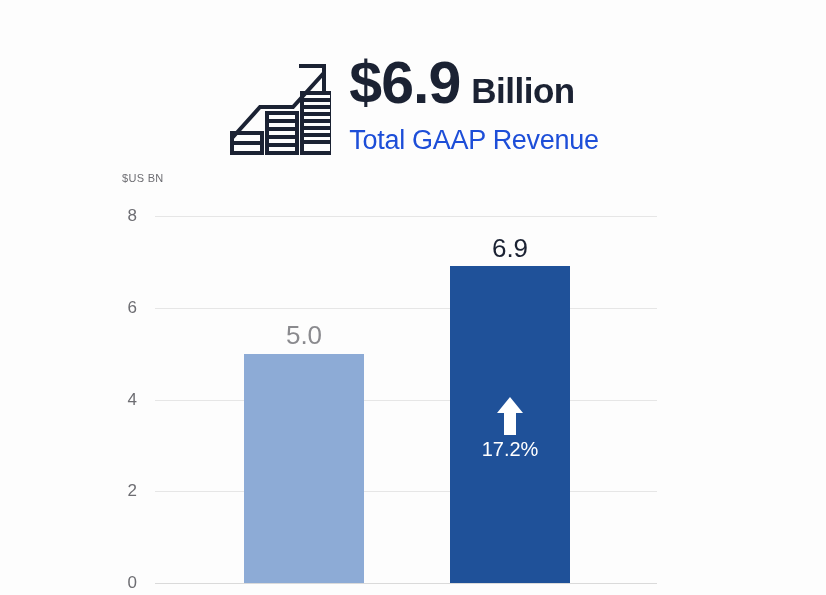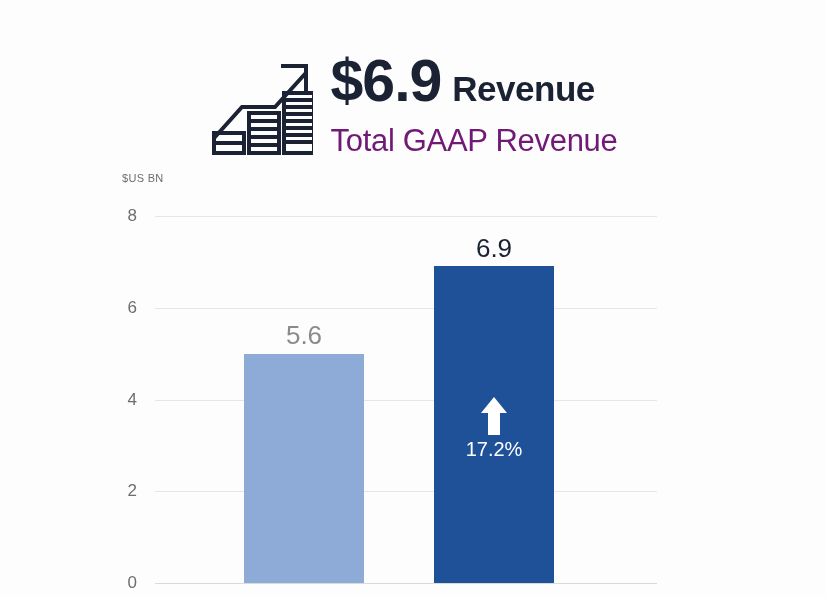--- a/index.html
+++ b/index.html
@@ -53,22 +53,22 @@
     font-weight: bold;
     letter-spacing: -1px;
   }
   .headline-unit {
     font-size: 35px;
     font-weight: bold;
     margin-left: 11px;
     letter-spacing: -0.5px;
   }
   .subhead {
-    font-size: 31px;
-    color: #701a75;
+    font-size: 27px;
+    color: #1d4ed8;
     margin-top: 14px;
     line-height: 1;
     white-space: nowrap;
     letter-spacing: -0.3px;
   }
 
   
   .chart {
     position: absolute;
     left: 0;
@@ -173,21 +173,21 @@
       <line x1="75" y1="69" x2="105" y2="69"></line>
       <line x1="75" y1="76" x2="105" y2="76"></line>
       <line x1="75" y1="83" x2="105" y2="83"></line>
       <line x1="75" y1="90" x2="105" y2="90"></line>
     </svg>
   </span>
 
   <div class="header-text">
     <div class="headline">
       <span class="headline-value">$6.9</span>
-      <span class="headline-unit">Revenue</span>
+      <span class="headline-unit">Billion</span>
     </div>
     <div class="subhead">Total GAAP Revenue</div>
   </div>
 
 </div>
 
 <div class="chart">
 
   <div class="axis-unit">$US BN</div>
 
@@ -203,25 +203,25 @@
       <span class="ytick">4</span>
     </div>
     <div class="gridline" style="top:275.25px;">
       <span class="ytick">2</span>
     </div>
     <div class="gridline baseline" style="top:367px;">
       <span class="ytick">0</span>
     </div>
 
     <div class="bar" style="left:89px; width:120px; height:229.4px;">
-      <div class="bar-label" style="bottom:235px; color:#8a8a8e;">5.6</div>
+      <div class="bar-label" style="bottom:235px; color:#8a8a8e;">5.0</div>
       <div class="bar-rect" style="height:229.4px; background:#8dabd6;"></div>
     </div>
 
-    <div class="bar" style="left:279px; width:120px; height:345px;text-decoration:underline;">
+    <div class="bar" style="left:295px; width:120px; height:345px;text-decoration:underline;">
       <div class="bar-label" style="bottom:322px; color:#1b2233;">6.9</div>
       <div class="bar-rect" style="height:316.6px; background:#1f5199;"></div>
 
       <div class="bar-overlay" style="bottom:124px;">
         <span>
           <svg class="delta-arrow" width="26" height="38" viewBox="0 0 26 38" xmlns="http://www.w3.org/2000/svg">
             <polygon points="13,0 26,16 19,16 19,38 7,38 7,16 0,16" fill="#ffffff"></polygon>
           </svg>
         </span>
         <div class="delta-text">17.2%</div>

